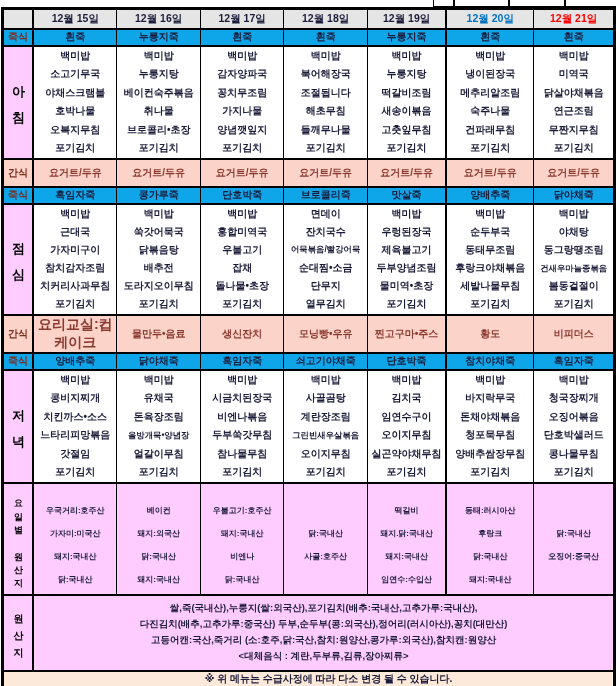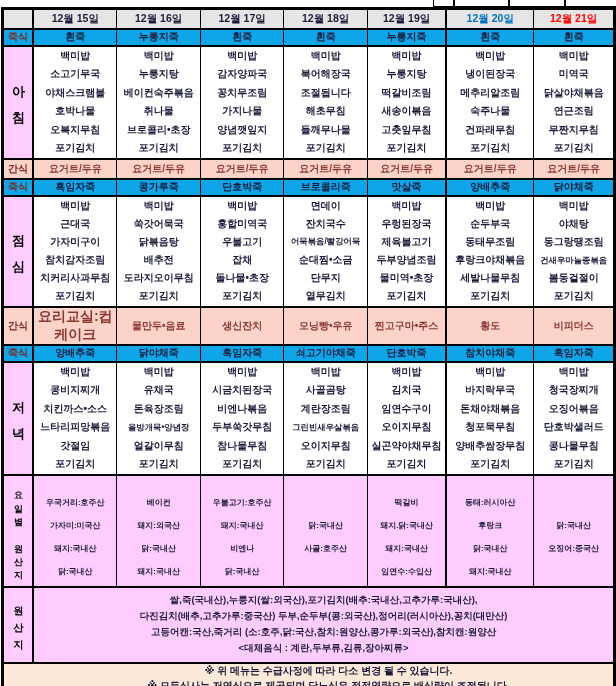--- a/index.html
+++ b/index.html
@@ -31,21 +31,21 @@
   td.date.sat{color:#0070c0;}
   td.date.sun{color:#ff0000;}
   td.corner{background:#ffffff;}
 
   
   tr.r-porridge{height:17px;}
   tr.r-porridge td{background:#0ea5e9;font-weight:bold;font-size:10px;color:#1c1c3a;}
   tr.r-porridge td.sec-lbl{color:#7b2d20;font-size:10px;}
 
   
-  tr.r-snack{height:20px;}
+  tr.r-snack{height:28px;}
   tr.r-snack td{background:#fbd3c8;font-weight:bold;font-size:10px;color:#8b3a32;}
   tr.r-snack td.sec-lbl{color:#7b2d20;}
 
   
   tr.r-meal{height:113px;}
   tr.r-meal td{background:#ffffff;font-weight:bold;font-size:10px;color:#1c1c3a;}
   tr.r-lunch{height:111px;}
   td.meal-lbl{background:#ffccff !important;}
   .vtext{writing-mode:vertical-rl;text-orientation:upright;margin:0 auto;
          font-weight:bold;color:#000;}

